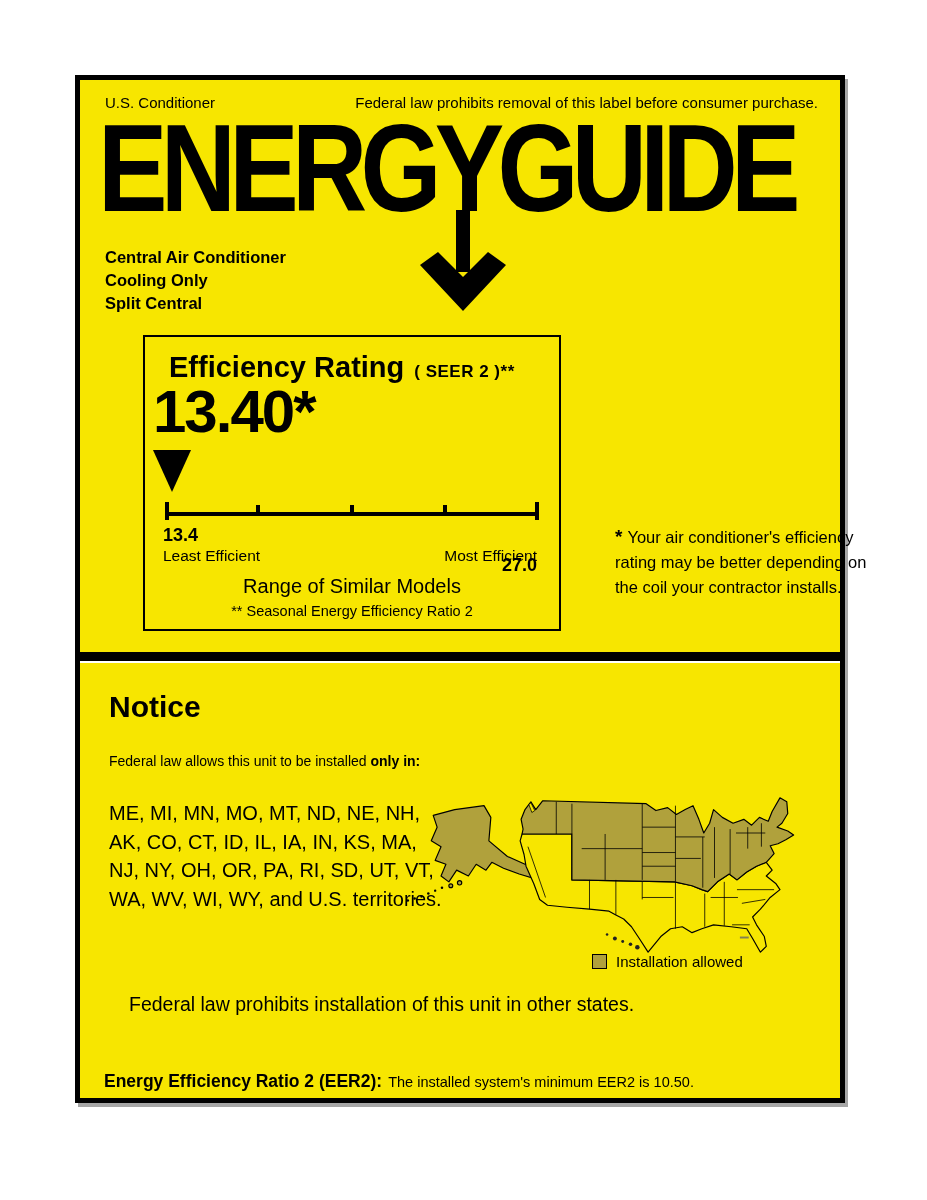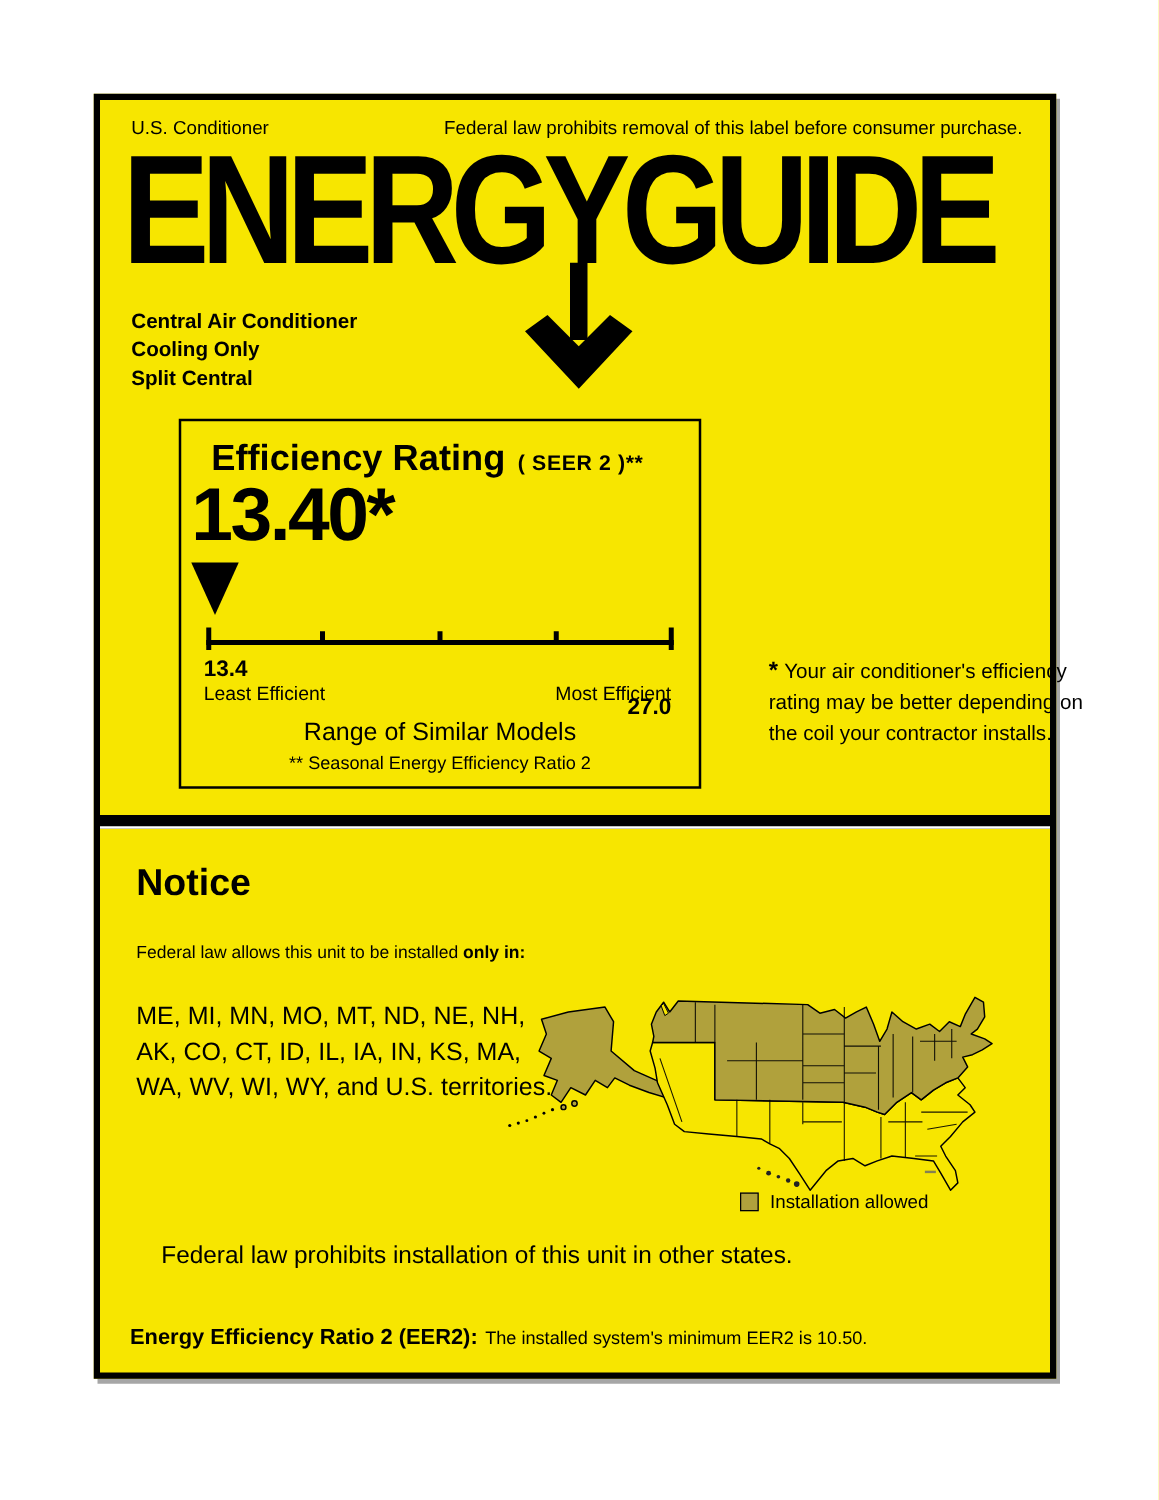--- a/index.html
+++ b/index.html
@@ -58,21 +58,21 @@
   .coil .star{font-weight:bold;font-size:19px;margin-right:5px;}
 
   
   .notice-title{position:absolute;left:29px;top:27px;font-size:30px;font-weight:bold;}
   .intro{position:absolute;left:29px;top:78px;font-size:14px;margin-top:12px;}
   .states{position:absolute;left:29px;top:136px;font-size:20px;line-height:28.5px;}
   .map{position:absolute;left:320px;top:125px;}
   .legend{position:absolute;left:512px;top:290px;display:flex;align-items:center;font-size:15px;}
   .legend .swatch{width:13px;height:13px;background:#B0A13C;border:1.5px solid #000;margin-right:9px;}
   .prohibit{position:absolute;left:29px;top:330px;font-size:19.5px;margin-left:20px;}
-  .eer{position:absolute;left:24px;top:396px;font-size:14.5px;}
+  .eer{position:absolute;left:24px;top:408px;font-size:14.5px;}
   .eer .lbl{font-weight:bold;font-size:17.5px;}
   .eer .txt{margin-left:6px;}
 
   
   .allowed{fill:#B0A13C;stroke:#000;stroke-width:1.2;stroke-linejoin:round;}
   .rest{fill:#F7E600;stroke:#000;stroke-width:1.2;stroke-linejoin:round;}
   .stateline{stroke:#000;stroke-width:0.9;fill:none;opacity:0.9;}
   .islet{fill:#000;}
 </style>
 </head>
@@ -129,20 +129,21 @@
 
   <div class="section-bottom">
     <div class="notice-title">Notice</div>
     <div class="intro">
       <span>Federal law allows this unit to be installed </span><b>only in:</b>
     </div>
 
     <div class="states">
       <div>ME, MI, MN, MO, MT, ND, NE, NH,</div>
       <div>AK, CO, CT, ID, IL, IA, IN, KS, MA,</div>
+      <div>NJ, NY, OH, OR, PA, RI, SD, UT, VT,</div>
       <div>WA, WV, WI, WY, and U.S. territories.</div>
     </div>
 
     <svg class="map" width="420" height="175" viewBox="0 0 430 175">
 
       <polygon class="allowed" points="56,20 86,16 93,28 91,52 110,68 128,76 146,84 142,92 122,86 106,80 94,74 88,82 78,76 70,88 58,82 50,94 42,88 47,76 36,72 42,58 32,52 38,38 34,26"></polygon>
       <g>
         <circle class="islet" cx="8" cy="113" r="1.3"></circle>
         <circle class="islet" cx="15" cy="111" r="1.3"></circle>
         <circle class="islet" cx="22" cy="109" r="1.2"></circle>

